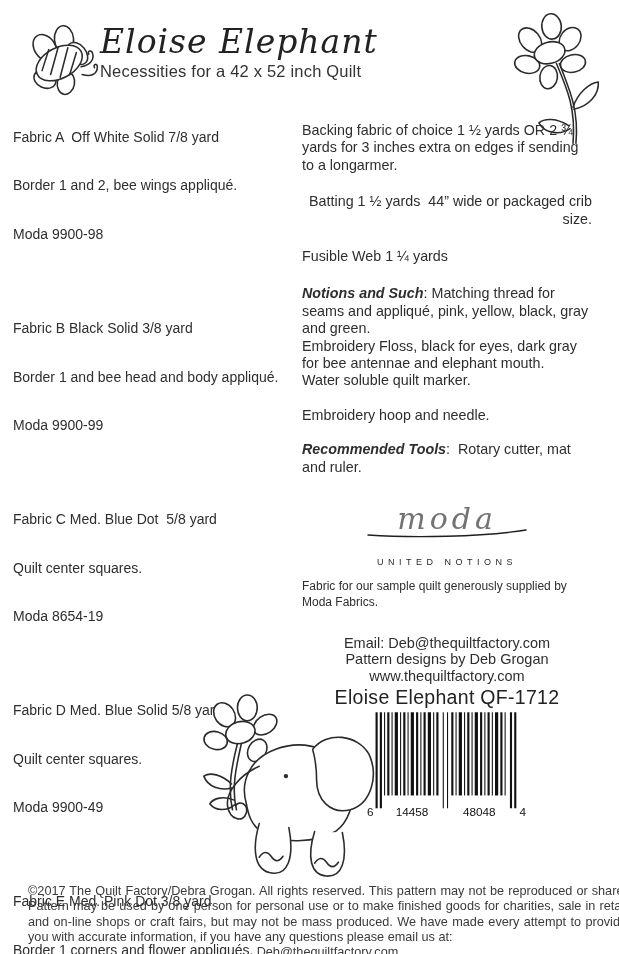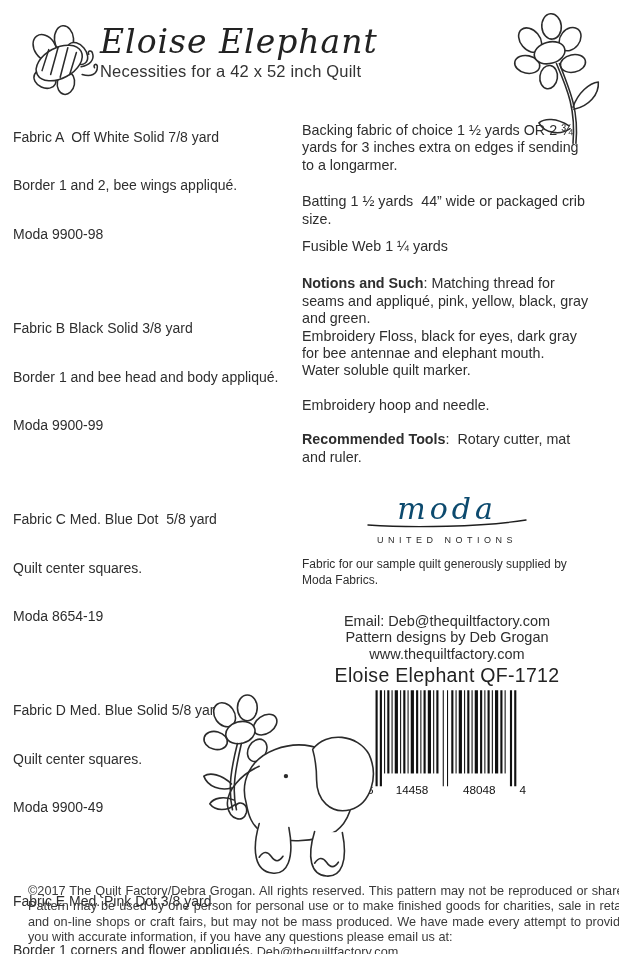--- a/index.html
+++ b/index.html
@@ -24,29 +24,29 @@
 
   
   .col-left{position:absolute;left:13px;top:97px;width:286px;}
   .fabric{margin:0 0 14px 0;font-size:14px;line-height:16.1px;white-space:pre-wrap;}
   .fabric div{white-space:pre-wrap;}
 
   
   .col-right{position:absolute;left:302px;top:122px;width:290px;font-size:14.3px;line-height:17.4px;}
   .col-right p{margin:0 0 19px 0;white-space:pre-wrap;}
   .notions-text{white-space:pre-line;}
-  .lead{font-weight:bold;text-align:center;}
+  .lead{font-weight:bold;font-style:italic;text-align:center;}
 
   .moda-block{text-align:center;margin:28px 0 4px 0;}
   .moda-script{
     font-family:"DejaVu Serif",serif;font-style:italic;font-size:30px;
-    letter-spacing:4px;color:#0c4a6e;line-height:1;
+    letter-spacing:4px;color:#737373;line-height:1;
   }
   .moda-swoosh{margin:-6px auto 0 auto;}
-  .moda-sub{font-size:9px;letter-spacing:4.5px;color:#2a2a2a;margin-top:4px;}
+  .moda-sub{font-size:9px;letter-spacing:4.5px;color:#2a2a2a;margin-top:16px;}
   .moda-credit{font-size:12px;line-height:16.5px;text-align:left;margin:6px 0 24px 0;}
 
   .qf-logo{
     font-family:"Liberation Serif",serif;font-size:27px;color:#1c1c1c;
     text-align:center;margin:0 0 14px 0;letter-spacing:1px;font-weight:400;
   }
   .qf-logo .qf-caps{letter-spacing:2px;}
   .credits{text-align:center;font-size:14.5px;line-height:16.8px;}
   .product-name{text-align:center;font-size:19.5px;color:#222;margin-top:4px;letter-spacing:.3px;}
   .barcode-wrap{margin:4px auto 0 auto;width:160px;}
@@ -128,21 +128,21 @@
     <div class="fabric">
       <div>Fabric E Med. Pink Dot 3/8 yard</div>
       <div>Border 1 corners and flower appliqués.</div>
       
     </div>
 
   </div>
 
   <div class="col-right">
     <p>Backing fabric of choice 1 ½ yards OR 2 ¾ yards for 3 inches extra on edges if sending to a longarmer.</p>
-    <p style="margin-bottom:10px;">Batting 1 ½ yards  44” wide or packaged crib size.</p>
+    <p style="margin-bottom:20px;text-align:right;">Batting 1 ½ yards  44” wide or packaged crib size.</p>
     <p style="margin-bottom:20px;">Fusible Web 1 ¼ yards</p>
     <p style="margin-bottom:17px;"><span class="lead">Notions and Such</span><span class="notions-text">: Matching thread for seams and appliqué, pink, yellow, black, gray and green.
 Embroidery Floss, black for eyes, dark gray for bee antennae and elephant mouth.
 Water soluble quilt marker.</span></p>
     <p style="margin-bottom:17px;">Embroidery hoop and needle.</p>
     <p style="margin-bottom:0;"><span class="lead">Recommended Tools</span><span>:  Rotary cutter, mat and ruler.</span></p>
 
     <div class="moda-block">
       <div class="moda-script">moda</div>
       <svg class="moda-swoosh" width="170" height="10" viewBox="0 0 170 10">

